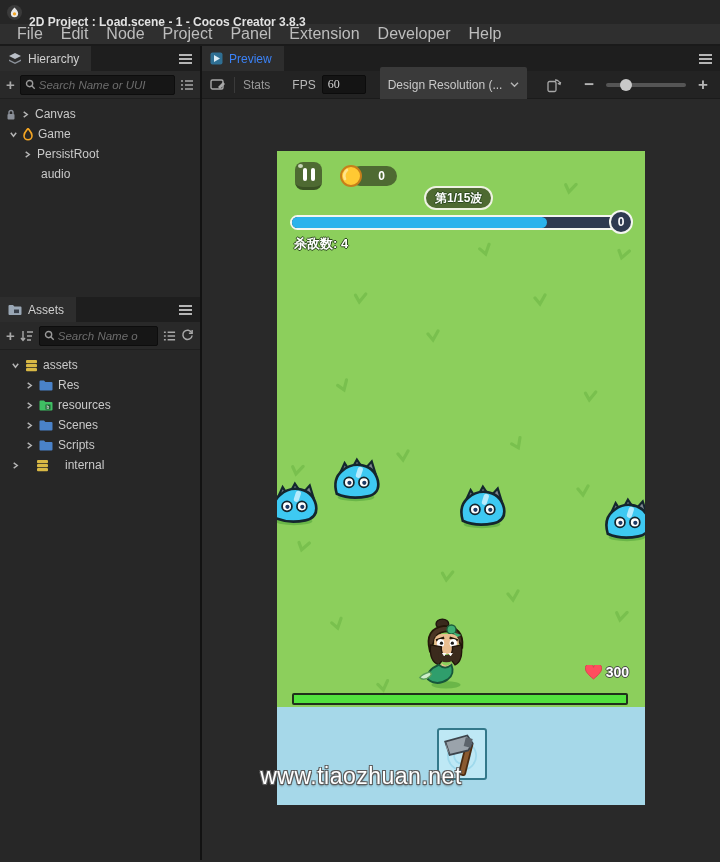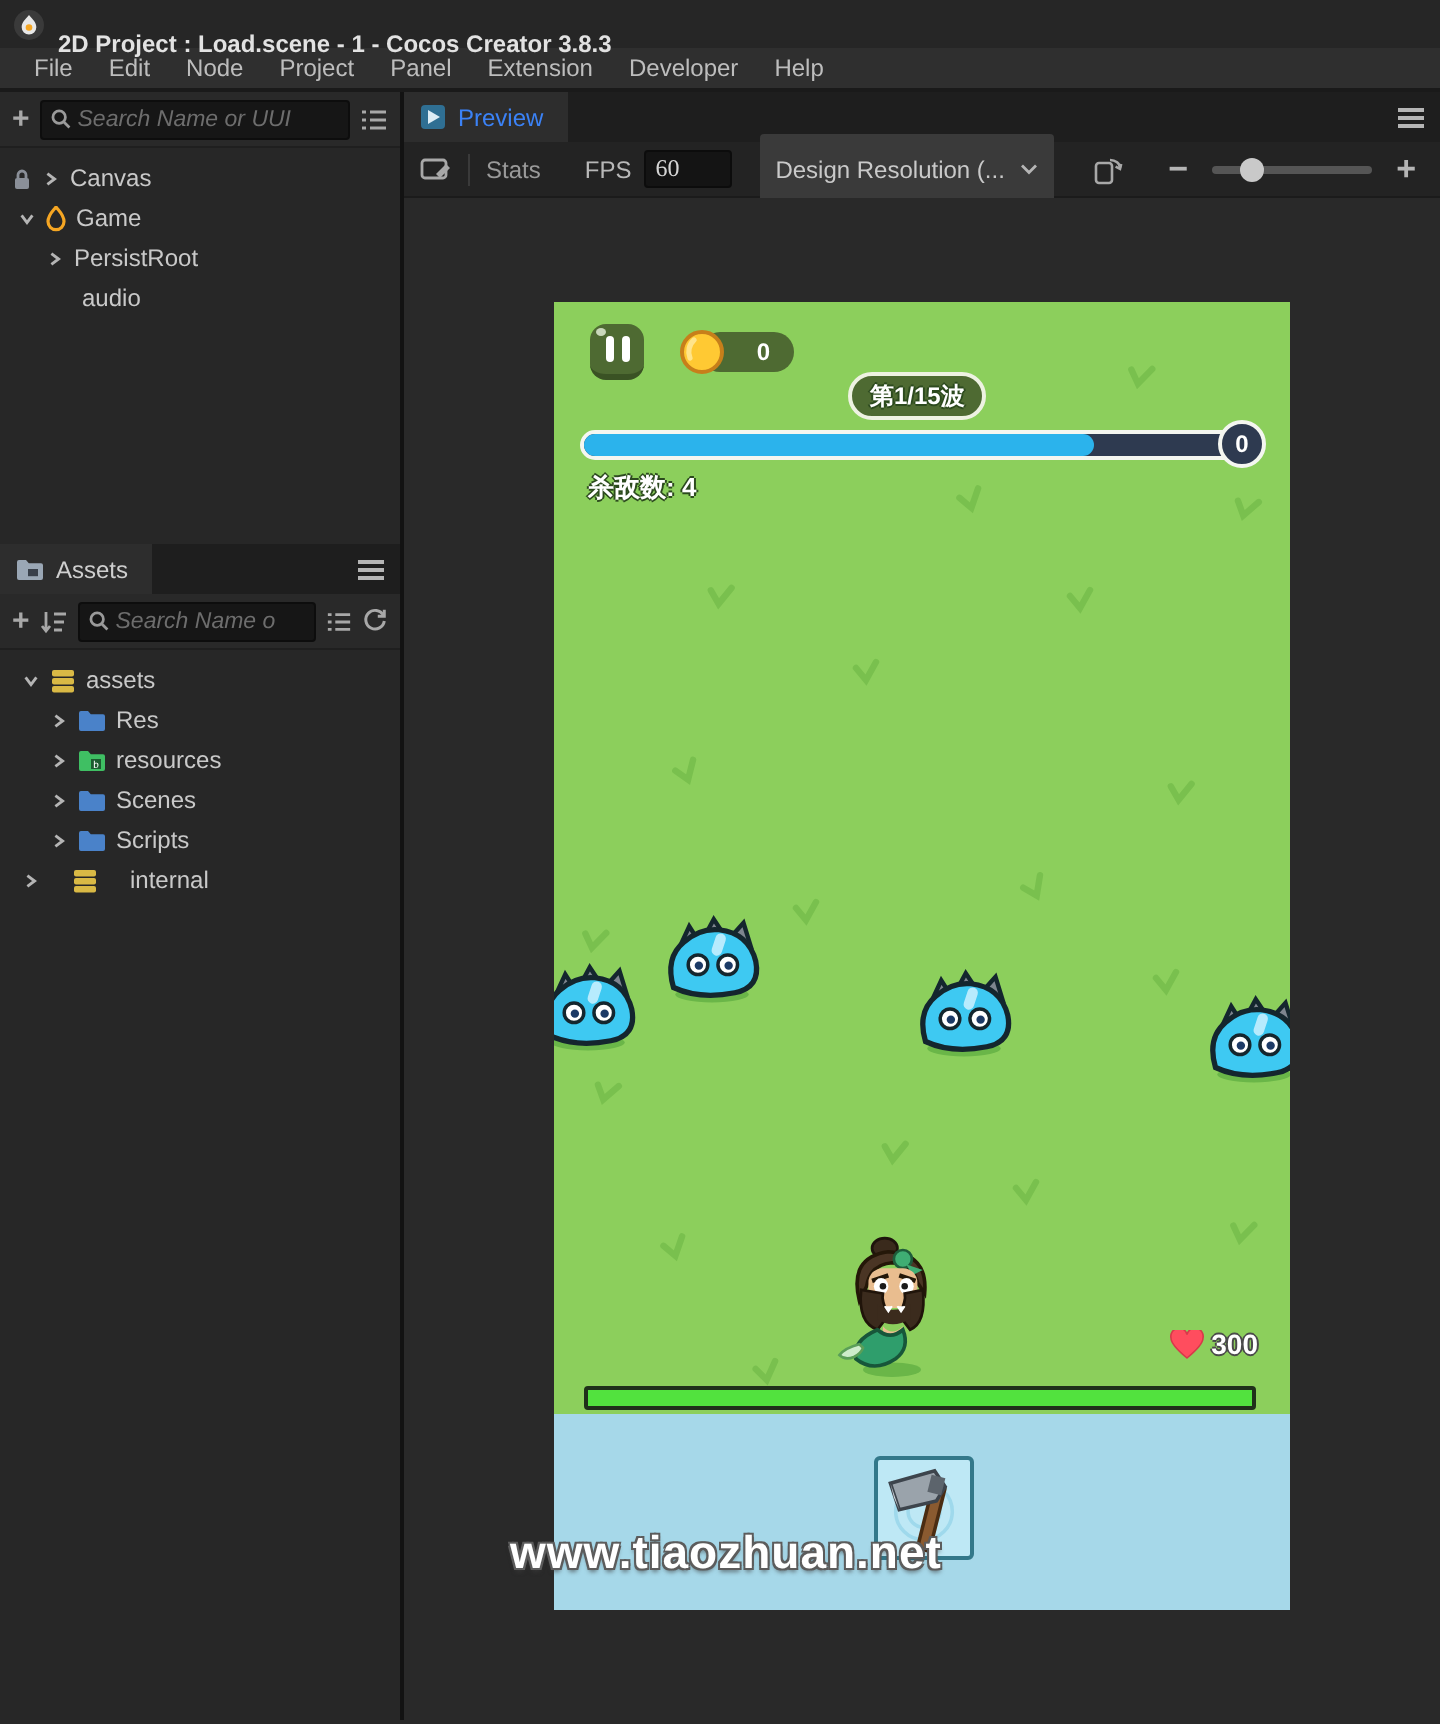--- a/index.html
+++ b/index.html
@@ -5,21 +5,21 @@
   * { margin:0; padding:0; box-sizing:border-box; }
   html,body { background:#1c1c1c; }
   body { font-family:"Liberation Sans", sans-serif; }
   .window { position:relative; width:720px; height:862px; background:#292929; overflow:hidden; }
 
   
   .titlebar { height:24px; background:#262626; display:flex; align-items:center; gap:7px; padding-left:7px; }
   .logo { width:15px; height:15px; border-radius:50%; background:#3a3a3a; display:flex; align-items:center; justify-content:center; }
   .title-text { font-size:12px; font-weight:bold; color:#e2e2e2;margin-top:20px; }
   .menubar { height:22px; background:#2f2f2f; display:flex; align-items:center; padding-left:8px; border-bottom:2px solid #1a1a1a; }
-  .menu-item { font-size:12px; color:#bdbdbd; padding:0 9px; cursor:default; }
+  .menu-item { font-size:16px; color:#bdbdbd; padding:0 9px; cursor:default; }
 
   
   .main { display:flex; height:814px; }
   .left-col { width:200px; display:flex; flex-direction:column; background:#272727; }
   .col-divider { width:2px; background:#121212; }
   .right-col { flex:1; display:flex; flex-direction:column; }
 
   
   .panel-header { height:25px; background:#1e1e1e; display:flex; align-items:center; }
   .panel-tab { height:100%; background:#2d2d2d; display:flex; align-items:center; gap:6px; padding:0 12px 0 8px; }
@@ -78,21 +78,21 @@
 
   .slime { position:absolute; width:56px; height:50px; }
   .hero { position:absolute; left:140px; top:466px; width:58px; height:74px; }
 
   .hp-row { position:absolute; right:16px; top:513px; display:flex; align-items:center; gap:4px; }
   .hp-value { font-size:14px; text-shadow:-1px 0 #4a4a4a,1px 0 #4a4a4a,0 -1px #4a4a4a,0 1px #4a4a4a; }
   .healthbar { position:absolute; left:15px; top:542px; width:336px; height:12px; background:#52e23e; border:2px solid #20301a; border-radius:2px; }
 
   .axe-slot { position:absolute; left:160px; top:577px; width:50px; height:52px; background:#bee8f5; border:2px solid #33788a; border-radius:3px; display:flex; align-items:center; justify-content:center; cursor:pointer; }
 
-  .watermark { position:absolute; left:53px; top:664px; width:212px; font-size:23px; font-weight:bold; color:#fff; letter-spacing:0.5px; text-align:center; text-shadow:-1px -1px 0 #5c5c5c,1px -1px 0 #5c5c5c,-1px 1px 0 #5c5c5c,1px 1px 0 #5c5c5c,0 2px 2px rgba(60,60,60,.6); pointer-events:none; }
+  .watermark { position:absolute; left:53px; top:664px; width:212px; font-size:23px; font-weight:normal; color:#fff; letter-spacing:0.5px; text-align:center; text-shadow:-1px -1px 0 #5c5c5c,1px -1px 0 #5c5c5c,-1px 1px 0 #5c5c5c,1px 1px 0 #5c5c5c,0 2px 2px rgba(60,60,60,.6); pointer-events:none; }
 </style>
 </head>
 <body>
 
 <div class="window">
 
   <div class="titlebar">
     <span class="logo">
       <svg width="11" height="11" viewBox="0 0 12 12">
           <path d="M6 0.5 C8.2 3 10 4.6 10 7.2 A4 4 0 0 1 2 7.2 C2 4.6 3.8 3 6 0.5 Z" fill="#e8e8e8"></path>
@@ -110,20 +110,34 @@
     <span class="menu-item">Panel</span>
     <span class="menu-item">Extension</span>
     <span class="menu-item">Developer</span>
     <span class="menu-item">Help</span>
   </div>
 
   <div class="main">
 
     <div class="left-col">
 
+      <div class="panel-header">
+        <div class="panel-tab">
+          <svg class="ico14" width="14" height="12" viewBox="0 0 14 12">
+              <path d="M7 0 L13 3 L7 6 L1 3 Z" fill="#b9bec6"></path>
+              <path d="M1 6.5 L7 9.5 L13 6.5 L13 8 L7 11 L1 8 Z" fill="#8d939c"></path>
+            </svg>
+          <span class="panel-tab-label">Hierarchy</span>
+        </div>
+        <div class="hamburger">
+            <span></span>
+            <span></span>
+            <span></span>
+          </div>
+      </div>
       <div class="panel-toolbar">
         <span class="tool-ico" style="font-size:15px;font-weight:bold;">+</span>
         <div class="searchbox">
           <svg width="11" height="11" viewBox="0 0 12 12">
               <circle cx="5" cy="5" r="3.4" fill="none" stroke="#9a9a9a" stroke-width="1.5"></circle>
               <line x1="7.6" y1="7.6" x2="10.6" y2="10.6" stroke="#9a9a9a" stroke-width="1.5"></line>
             </svg>
           <input placeholder="Search Name or UUI" style="">
         </div>
         <svg class="tool-ico" width="14" height="12" viewBox="0 0 14 12">

